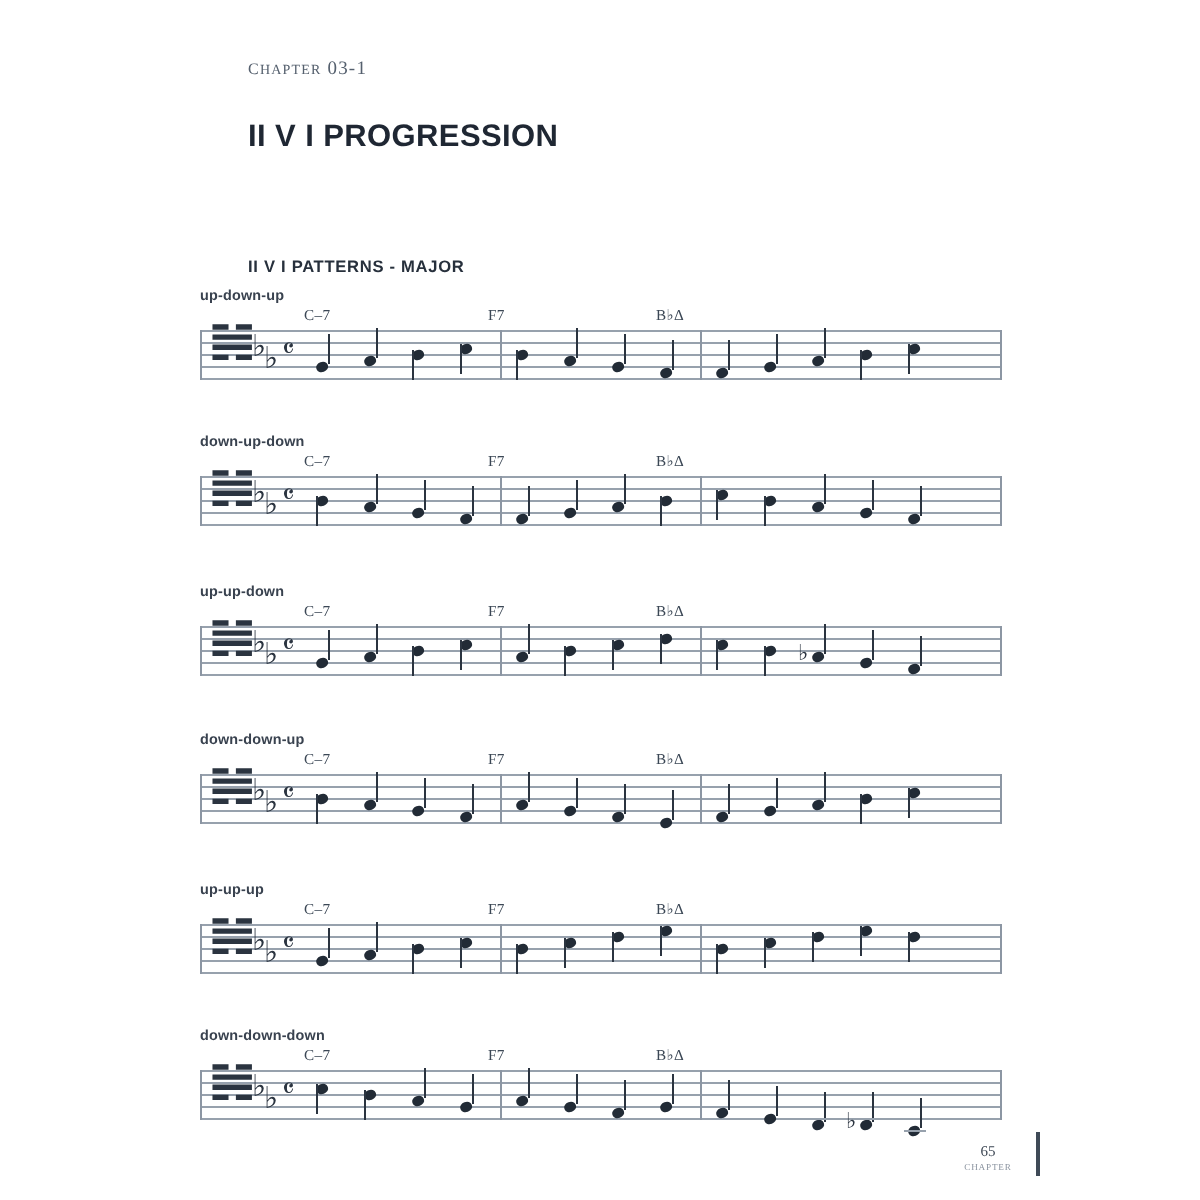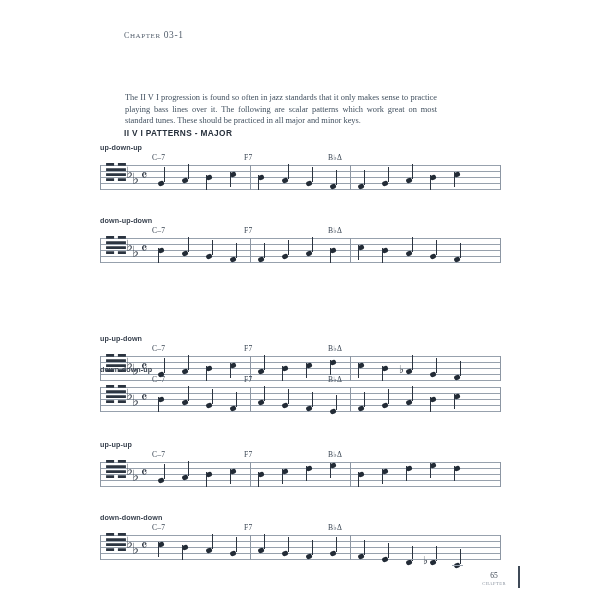--- a/index.html
+++ b/index.html
@@ -200,22 +200,22 @@
     background: #3f4a57;
   }
 </style>
 </head>
 <body>
 
 <div class="page">
 
   <div class="chapter-label">Chapter 03-1</div>
 
-
-  <p class="body-text">The II V I progression is found so often in jazz standards that it only makes sense to practice playing bass lines over it. The following are scalar patterns which work great on most standard tunes. These should be practiced in all major and minor keys.</p>
+  <h1 class="page-title">II V I PROGRESSION</h1>
+
 
   <div class="section-subhead">II V I PATTERNS - MAJOR</div>
 
   <div id="systems-root">
       <div class="system" style="top: 143px;">
         <div class="system-label">up-down-up</div>
         <div class="chord" style="left: 152px; top: 10px;">C–7</div>
         <div class="chord" style="left: 244px; top: 10px;">F7</div>
         <div class="chord" style="left: 328px; top: 10px;">B♭Δ</div>
         <div class="staff">
@@ -300,21 +300,21 @@
           <div class="note" style="left: 282px; top: 9.7px;"></div>
           <div class="stem" style="left: 282px; top: 10px;"></div>
           <div class="note" style="left: 306px; top: 12.7px;"></div>
           <div class="stem" style="left: 311.5px; top: -1px;"></div>
           <div class="note" style="left: 330px; top: 15.7px;"></div>
           <div class="stem" style="left: 335.5px; top: 2px;"></div>
           <div class="note" style="left: 354px; top: 18.7px;"></div>
           <div class="stem" style="left: 359.5px; top: 5px;"></div>
         </div>
       </div>
-      <div class="system" style="top: 291px; margin-top: 43px;">
+      <div class="system" style="top: 291px;">
         <div class="system-label">up-up-down</div>
         <div class="chord" style="left: 152px; top: 10px;">C–7</div>
         <div class="chord" style="left: 244px; top: 10px;">F7</div>
         <div class="chord" style="left: 328px; top: 10px;">B♭Δ</div>
         <div class="staff">
           <div class="staff-line sl0"></div>
           <div class="staff-line sl1"></div>
           <div class="staff-line sl2"></div>
           <div class="staff-line sl3"></div>
           <div class="staff-line sl4"></div>

